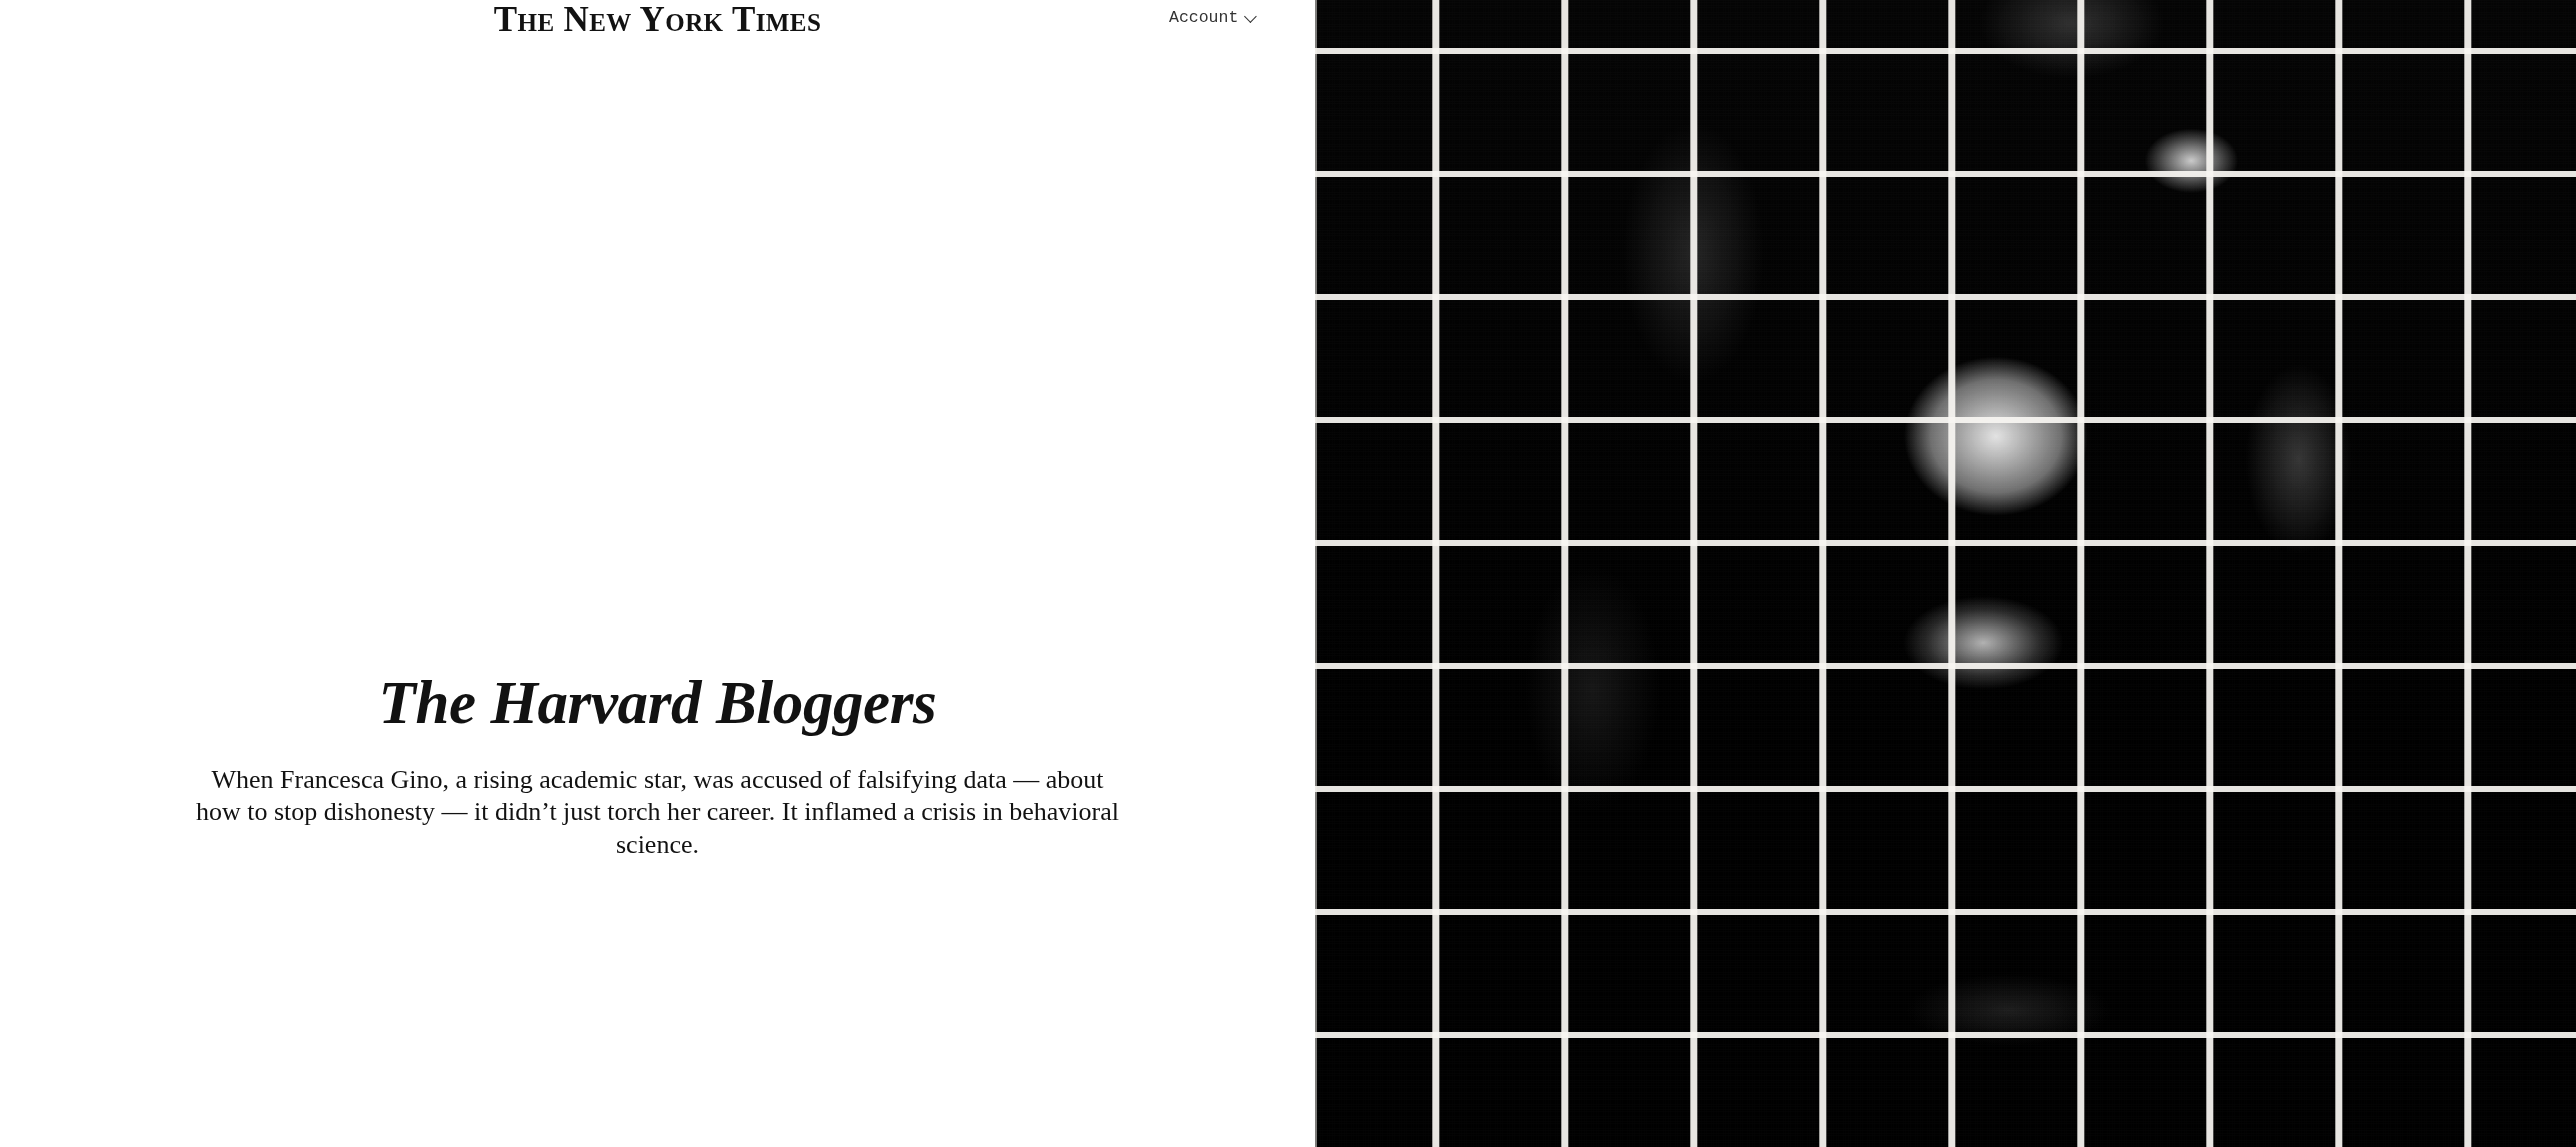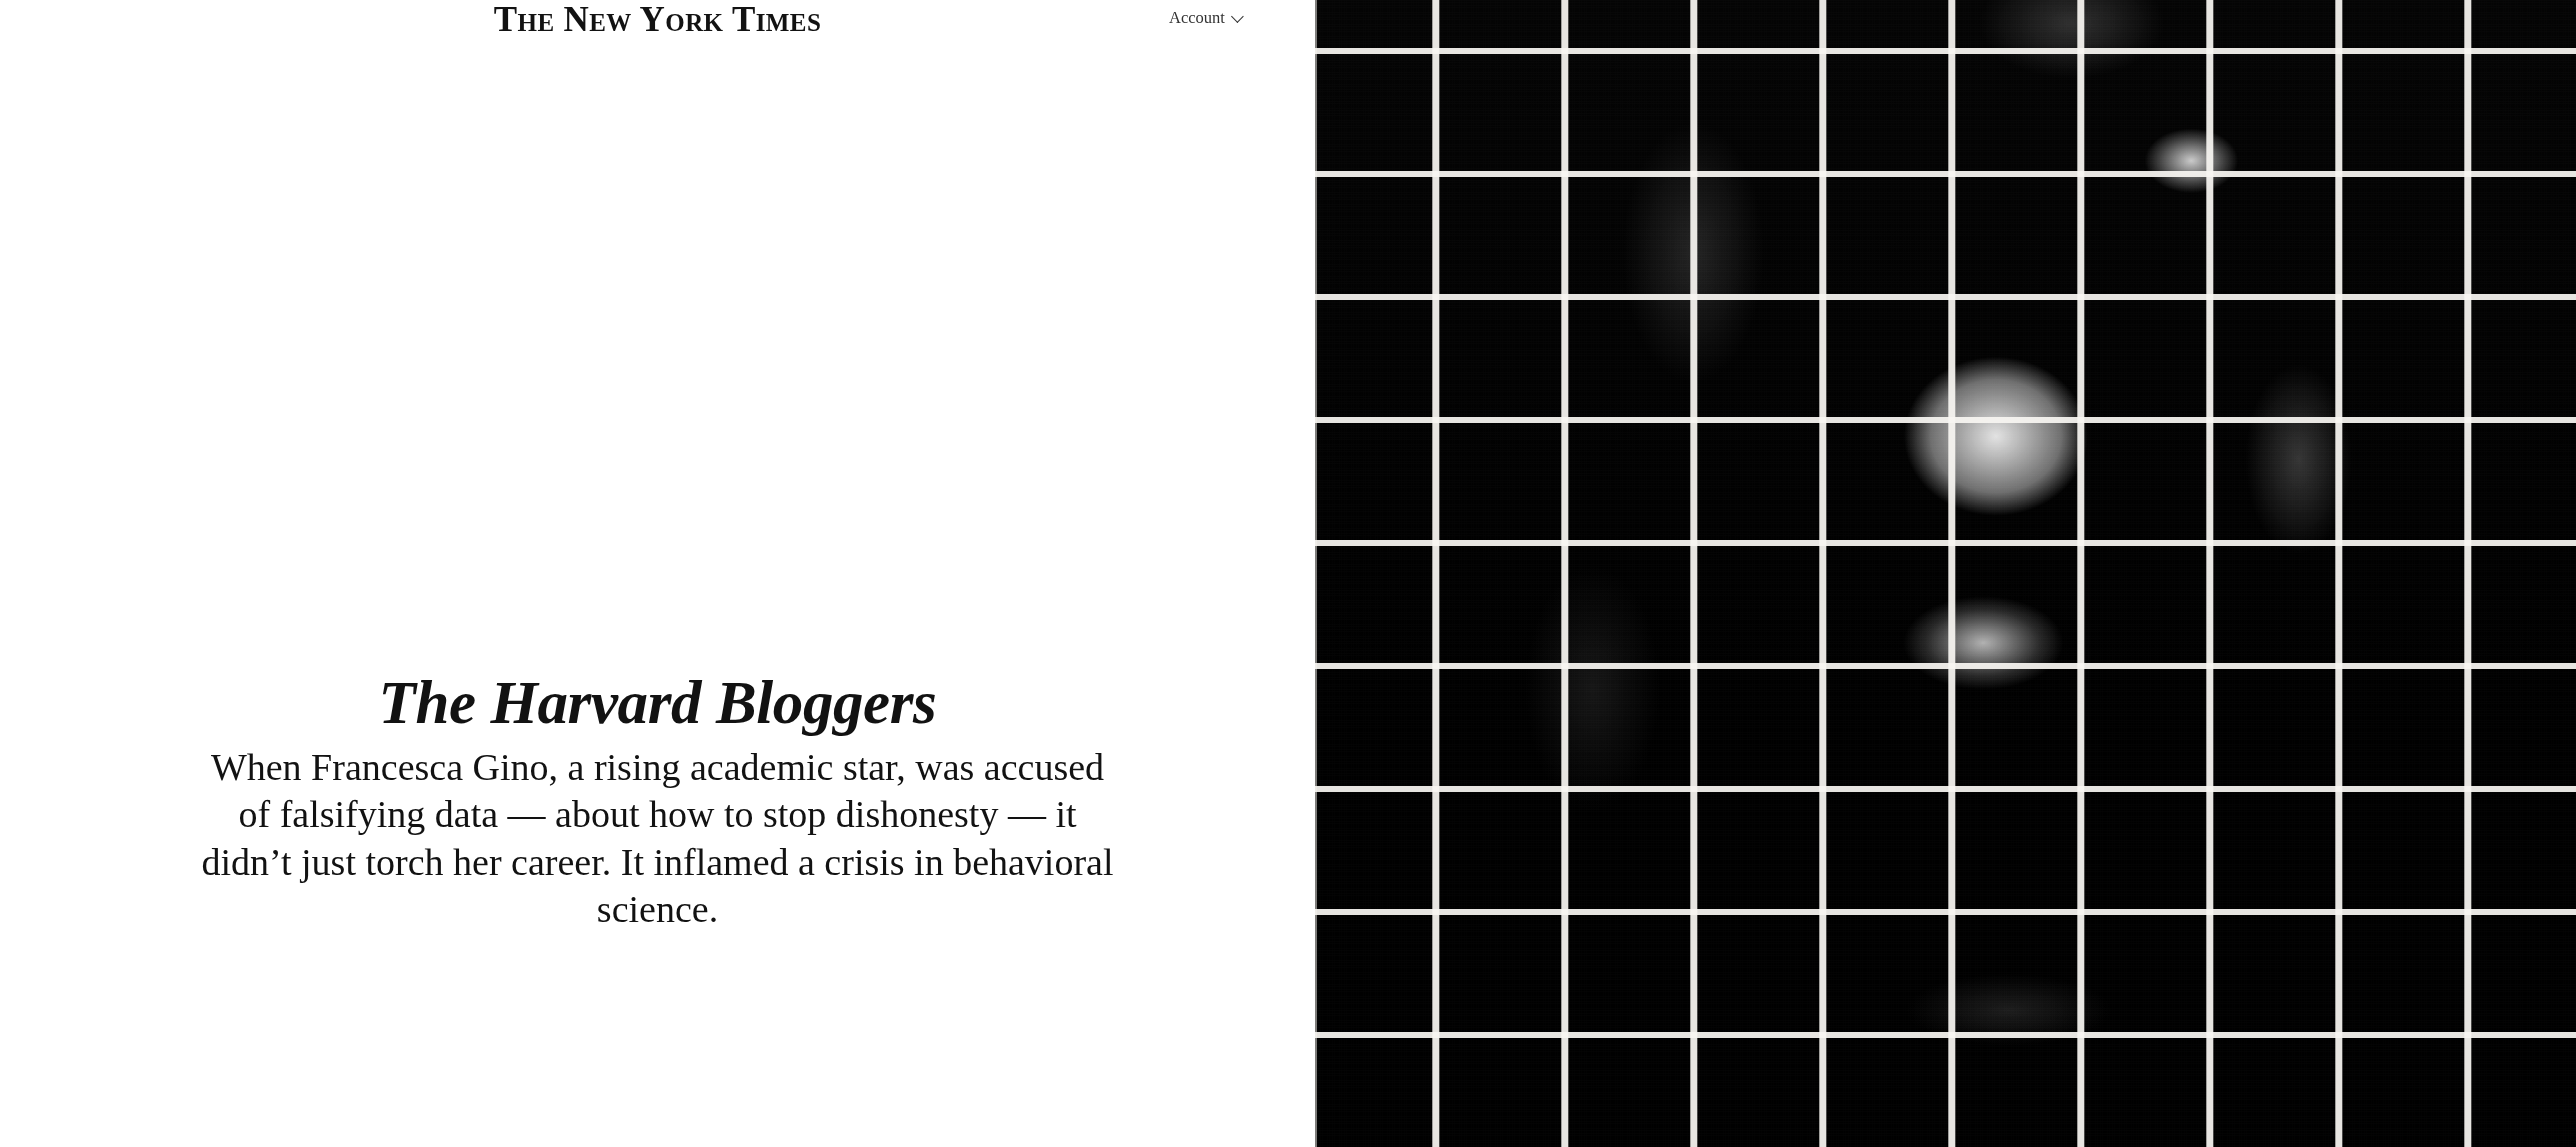--- a/index.html
+++ b/index.html
@@ -55,21 +55,21 @@
     white-space: nowrap;
   }
 
   .account-wrap {
     position: absolute;
     top: 7.8px;
     left: 1169px;
     display: flex;
     align-items: center;
     gap: 7.8px;
-    font-family: Liberation Serif, serif;
+    font-family: Liberation Mono, monospace;
     font-size: 16.5px;
     color: #333333;
     cursor: pointer;
   }
   .chevron {
     display: inline-block;
     width: 11px;
     height: 11px;
     position: relative;
     top: -1.6px;
@@ -102,23 +102,23 @@
     font-weight: 700;
     font-size: 61px;
     line-height: 1.06;
     letter-spacing: -0.4px;
     margin: 0;
     color: #121212;
   }
 
   .summary {
     font-family: "Liberation Serif", serif;
-    font-size: 38px;
+    font-size: 26px;
     line-height: 1.25;
-    margin: 8px auto 0 auto;
+    margin: 28px auto 0 auto;
     max-width: 926px;
     color: #121212;
   }
 
   
   .image-pane {
     position: relative;
     width: 1261px;
     height: 1148px;
     flex: 0 0 1261px;

